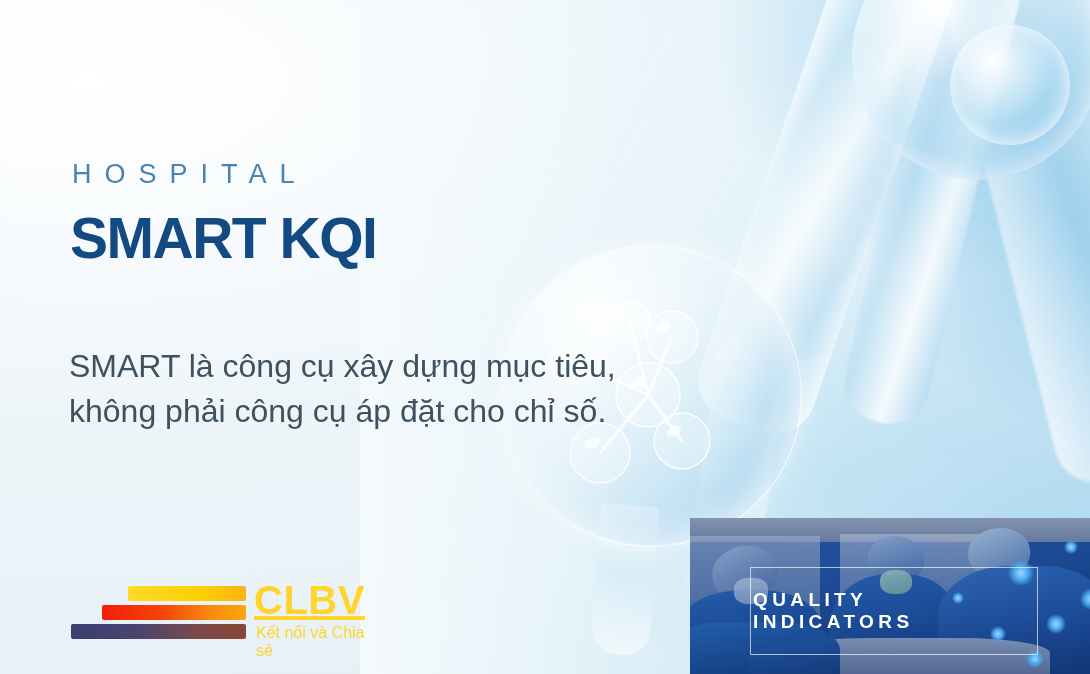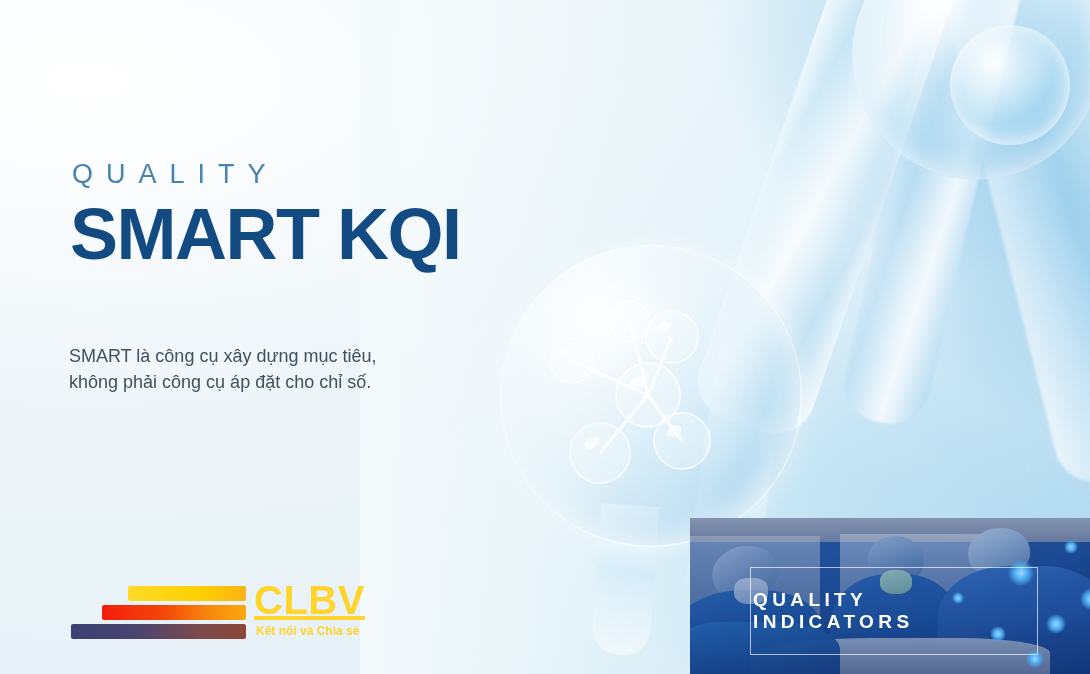--- a/index.html
+++ b/index.html
@@ -86,46 +86,46 @@
   .mol{position:absolute;left:500px;top:245px;width:300px;height:300px;}
   .mol svg{display:block;}
 
   
   .kicker{
     position:absolute;left:72px;top:159px;
     font-size:27px;font-weight:400;letter-spacing:13px;
     color:#4a83ad;
   }
   .title{
-    position:absolute;left:70px;top:198px;
-    font-size:72px;font-weight:700;letter-spacing:-1.5px;line-height:1;
+    position:absolute;left:70px;top:210px;
+    font-size:57px;font-weight:700;letter-spacing:-1.5px;line-height:1;
     color:#144a82;
   }
   .subtitle{
     position:absolute;left:69px;top:344px;
-    font-size:18px;font-weight:300;line-height:1.42;
+    font-size:32px;font-weight:300;line-height:1.42;
     color:#3e5160;white-space:pre-line;
   }
 
   
   .logo{position:absolute;left:68px;top:586px;width:300px;height:58px;}
   .bar{position:absolute;height:15px;border-radius:2px;}
   .bar-top{left:60px;top:0;width:118px;
     background:linear-gradient(90deg,#fddb2a 0%,#ffd000 60%,#fcb316 100%);}
   .bar-mid{left:34px;top:19px;width:144px;
     background:linear-gradient(90deg,#f51d0c 0%,#f3450a 42%,#f8880c 74%,#f9a80d 100%);}
   .bar-bot{left:3px;top:38px;width:175px;
     background:linear-gradient(90deg,#3b3f72 0%,#4a4470 38%,#7a4a4c 72%,#8a4636 100%);}
   .logo-word{
     position:absolute;left:186px;top:-6px;
     font-size:40px;font-weight:700;letter-spacing:.5px;color:#ffd42b;line-height:1;text-decoration:underline;
   }
   .logo-tag{
     position:absolute;left:188px;top:38px;
-    font-size:12px;font-weight:700;color:#ffd42b;
+    font-size:16px;font-weight:400;color:#ffd42b;
   }
 
   
   .photo{
     position:absolute;left:690px;top:518px;width:400px;height:156px;overflow:hidden;
     background:linear-gradient(160deg,#1c4f9c 0%,#21539f 30%,#1a4a93 60%,#12326e 100%);
   }
   .ph{position:absolute;}
   .ph-topband{left:0;top:0;width:100%;height:24px;
     background:linear-gradient(180deg,#9aa2b4 0%,#8d96aa 55%,#7d8aa6 100%);opacity:.95;}
@@ -208,21 +208,21 @@
         <ellipse cx="64" cy="108" rx="6" ry="4" transform="rotate(-28 64 108)"></ellipse>
         <ellipse cx="164" cy="82" rx="7" ry="5" transform="rotate(-28 164 82)"></ellipse>
         <ellipse cx="174" cy="186" rx="8" ry="5" transform="rotate(-28 174 186)"></ellipse>
         <ellipse cx="92" cy="198" rx="8" ry="5" transform="rotate(-28 92 198)"></ellipse>
       </g>
     </svg>
   </div>
 
   <div class="bg-layer wash-fade"></div>
 
-  <div class="kicker">QUALITY</div>
+  <div class="kicker">HOSPITAL</div>
   <div class="title">SMART KQI</div>
   <div class="subtitle">SMART là công cụ xây dựng mục tiêu,
 không phải công cụ áp đặt cho chỉ số.</div>
 
   <div class="logo">
     <div class="bar bar-top"></div>
     <div class="bar bar-mid"></div>
     <div class="bar bar-bot"></div>
     <div class="logo-word">CLBV</div>
     <div class="logo-tag">Kết nối và Chia sẻ</div>

